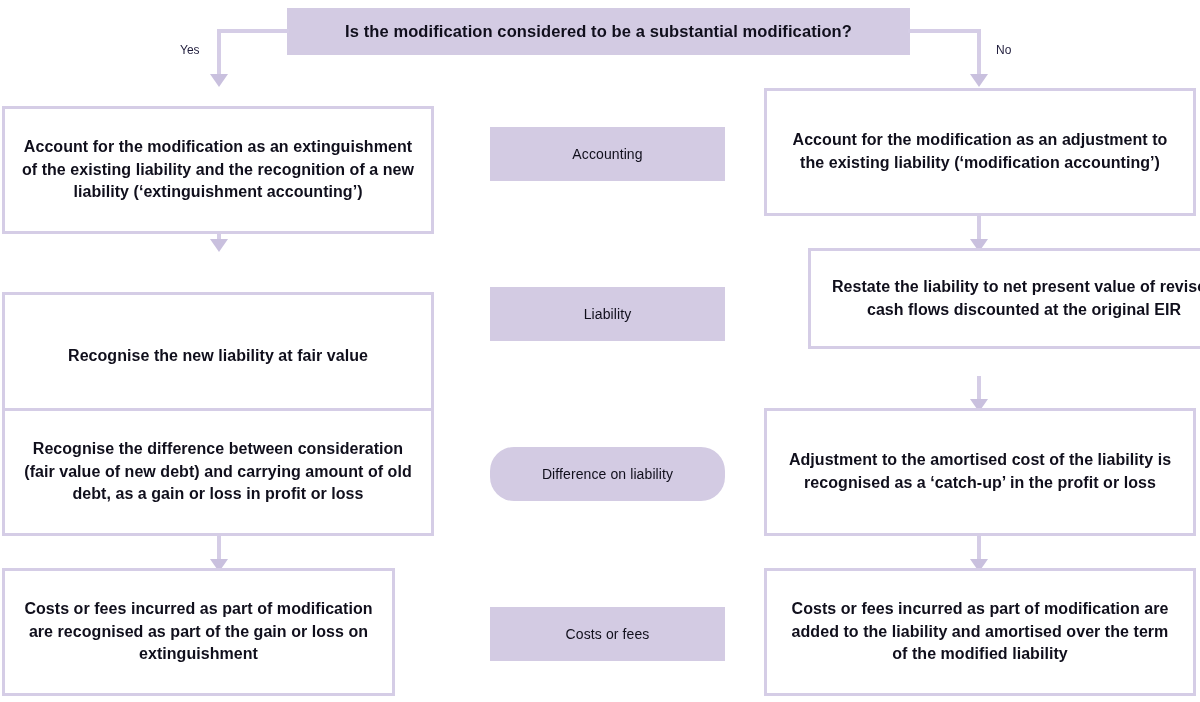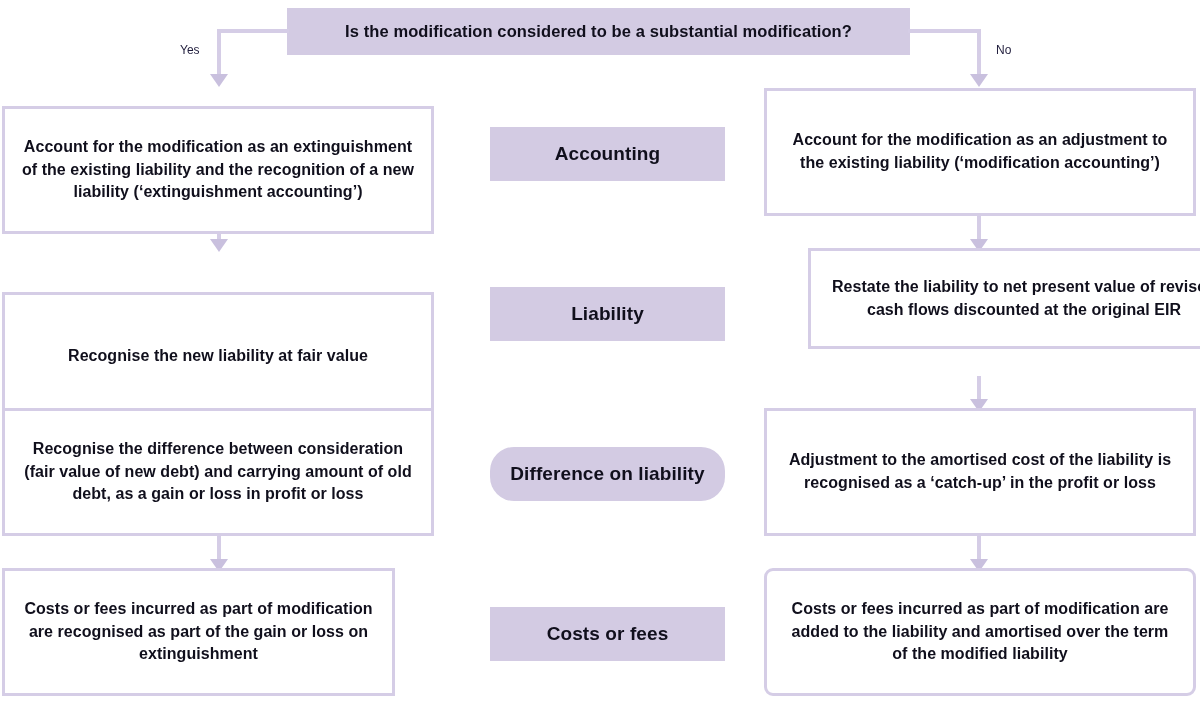--- a/index.html
+++ b/index.html
@@ -95,22 +95,22 @@
     box-sizing: border-box;
     background: #d3cbe3;
     display: flex;
     align-items: center;
     justify-content: center;
     left: 490px;
     width: 235px;
     height: 54px;
   }
   .cbox .ctext {
-    font-size: 19px;
-    font-weight: bold;
+    font-size: 14px;
+    font-weight: normal;
     color: #100f1c;
     text-align: center;
     letter-spacing: .1px;
   }
 </style>
 </head>
 <body>
 
 <div id="flow">
 
@@ -185,17 +185,17 @@
   </div>
 
   <div class="obox" style="left:808px; top:248px; width:432px; height:101px;">
     <span class="otext">Restate the liability to net present value of revised cash flows discounted at the original EIR</span>
   </div>
 
   <div class="obox" style="left:764px; top:408px; width:432px; height:128px;">
     <span class="otext">Adjustment to the amortised cost of the liability is recognised as a ‘catch-up’ in the profit or loss</span>
   </div>
 
-  <div class="obox" style="left:764px; top:568px; width:432px; height:128px;border-radius:9px;">
+  <div class="obox" style="left:764px; top:568px; width:432px; height:128px;">
     <span class="otext">Costs or fees incurred as part of modification are added to the liability and amortised over the term of the modified liability</span>
   </div>
 
 </div>
 
 </body></html>

